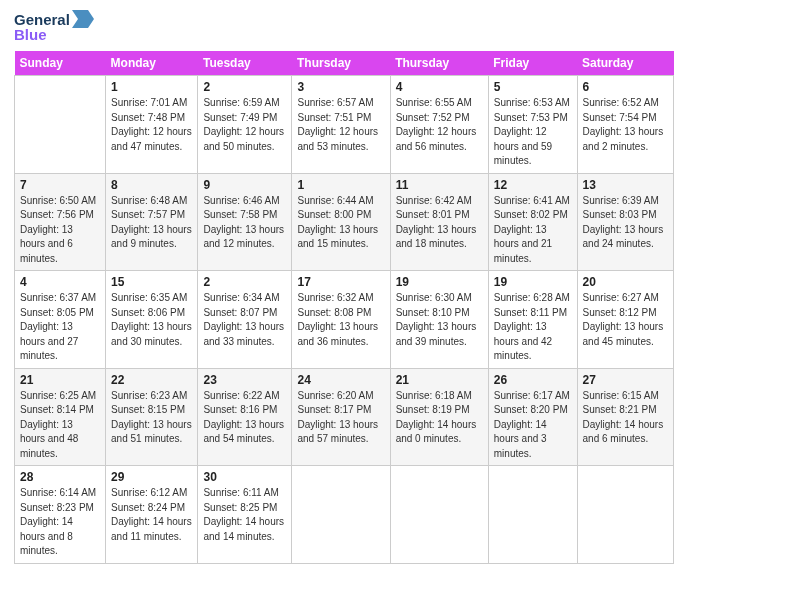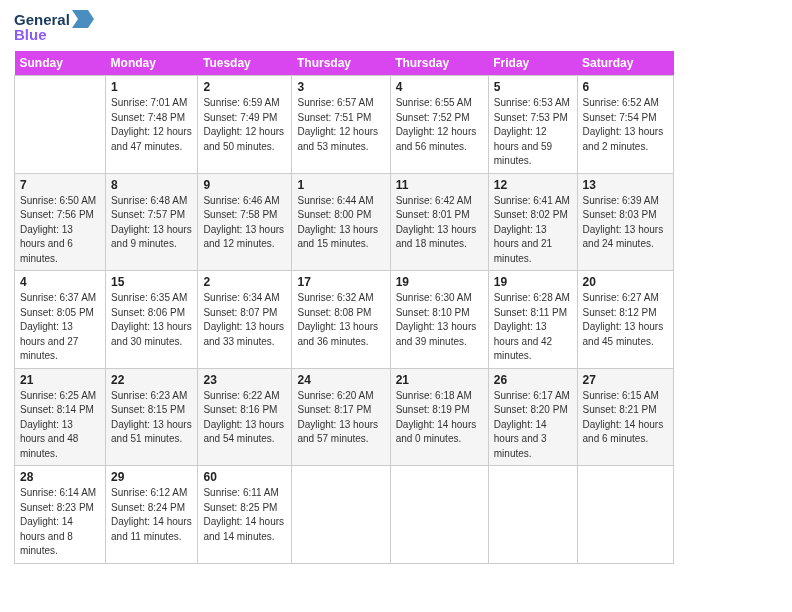--- a/index.html
+++ b/index.html
@@ -232,21 +232,21 @@
         <tr>
           <td>
             <span class="day-number">28</span>
             <div class="day-info">Sunrise: 6:14 AM<br>Sunset: 8:23 PM<br>Daylight: 14 hours and 8 minutes.</div>
           </td>
           <td>
             <span class="day-number">29</span>
             <div class="day-info">Sunrise: 6:12 AM<br>Sunset: 8:24 PM<br>Daylight: 14 hours and 11 minutes.</div>
           </td>
           <td>
-            <span class="day-number">60</span>
+            <span class="day-number">30</span>
             <div class="day-info">Sunrise: 6:11 AM<br>Sunset: 8:25 PM<br>Daylight: 14 hours and 14 minutes.</div>
           </td>
           <td></td>
           <td></td>
           <td></td>
           <td></td>
         </tr>
       </tbody>
   </table>
 </div>

